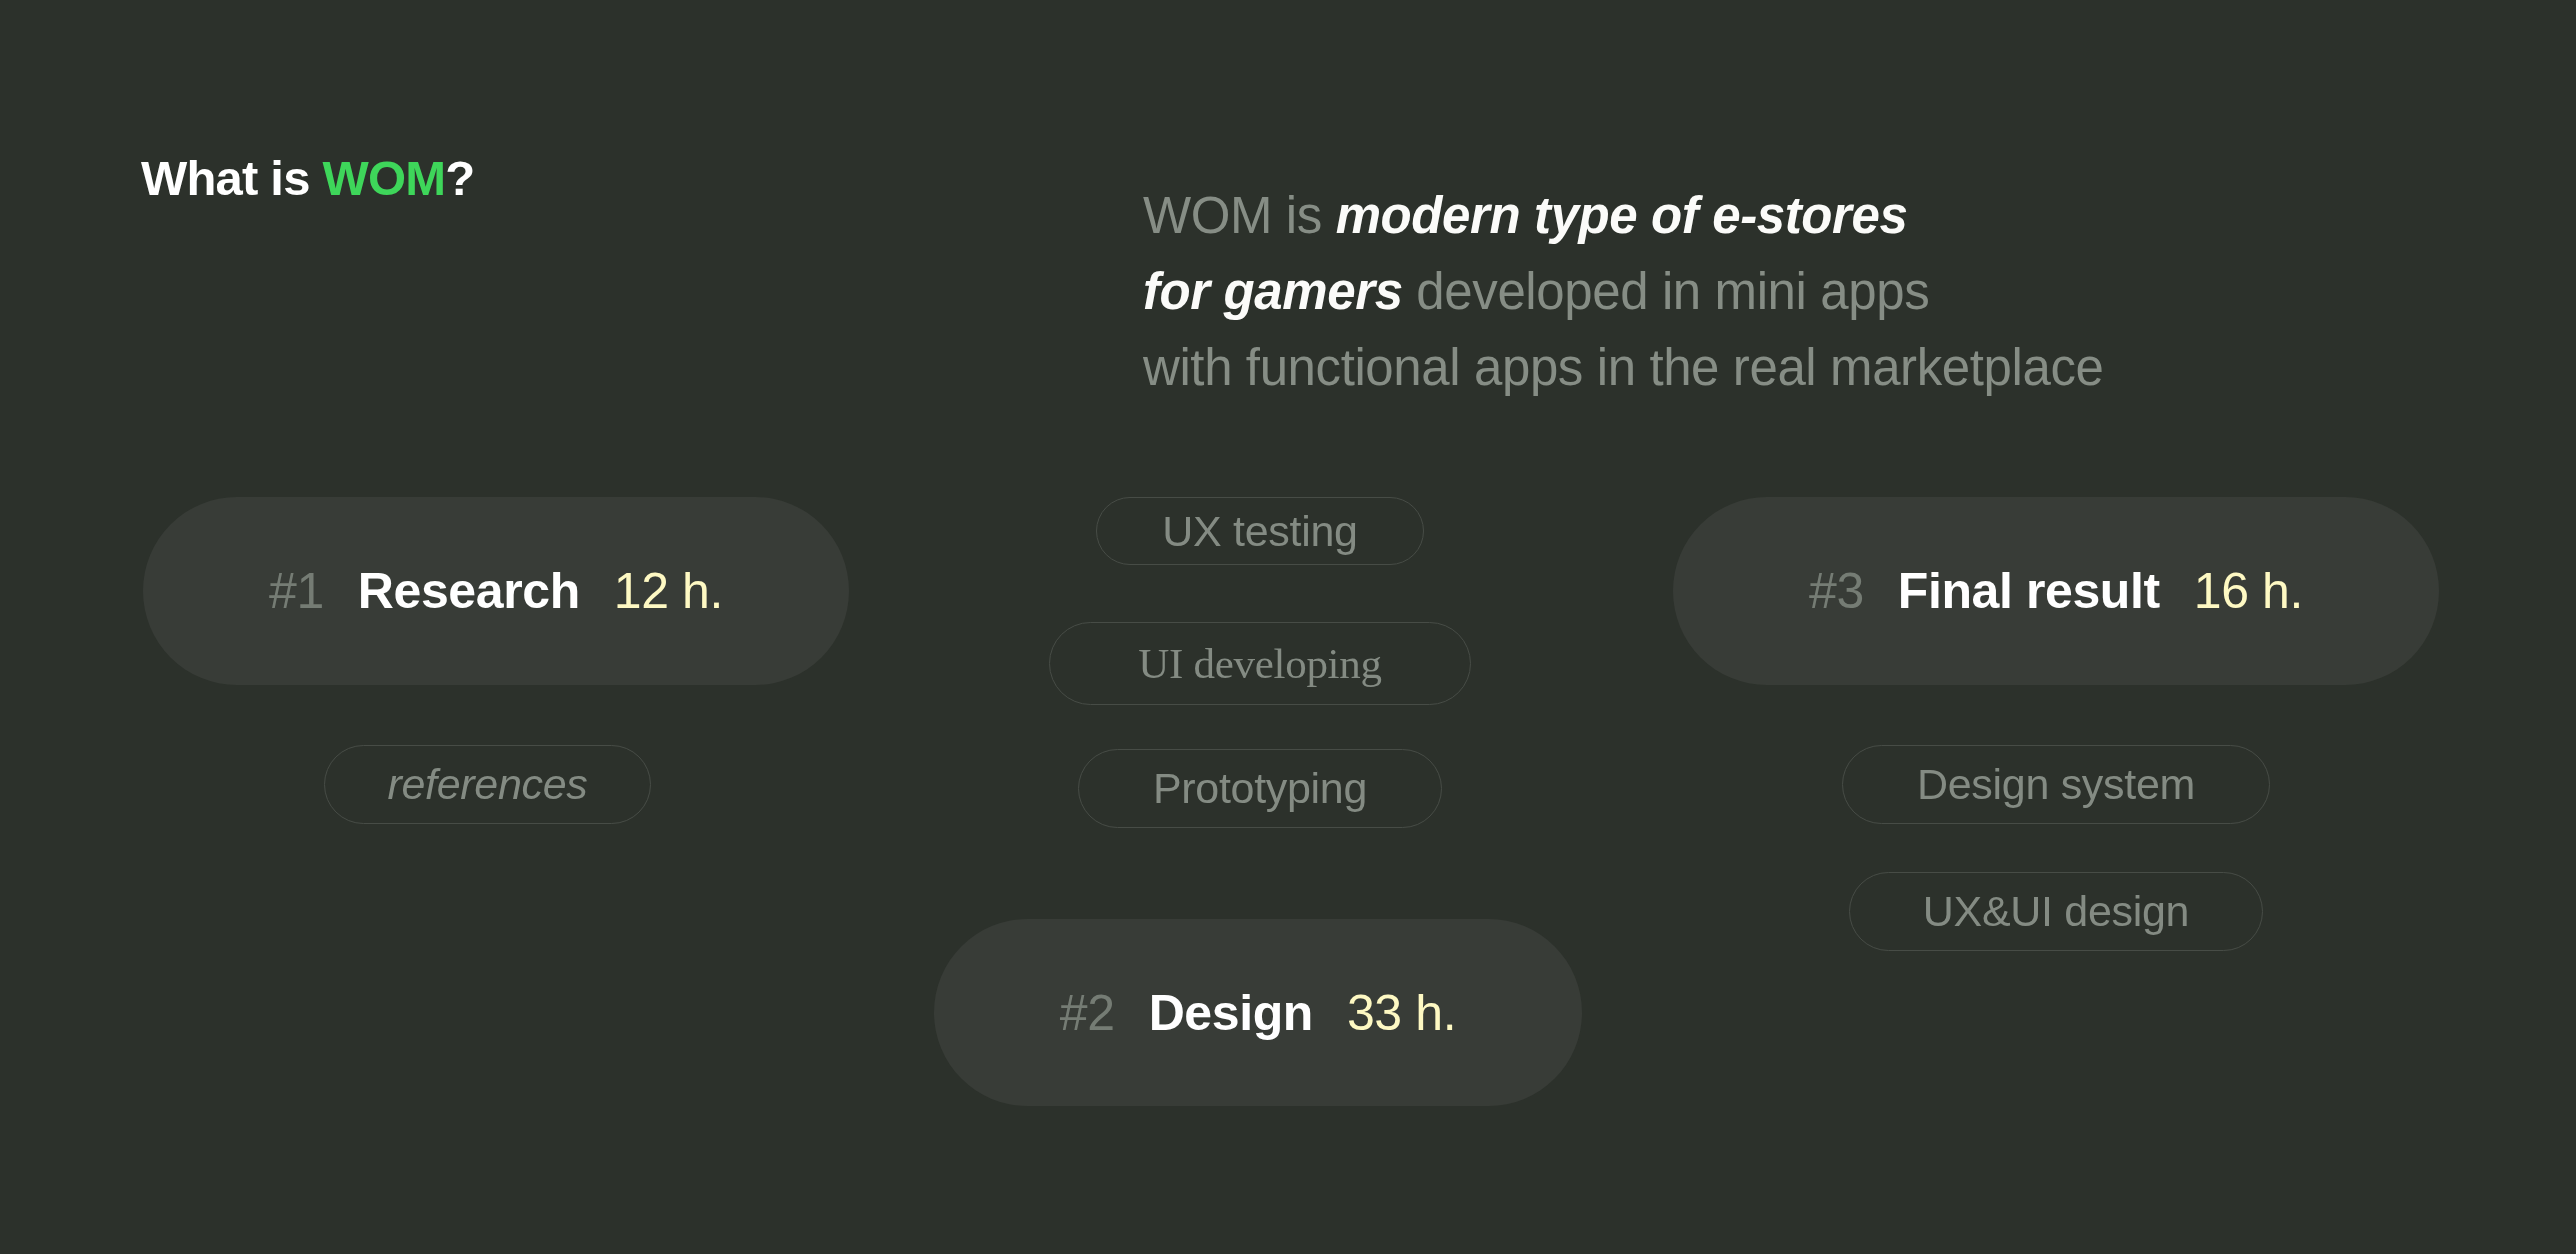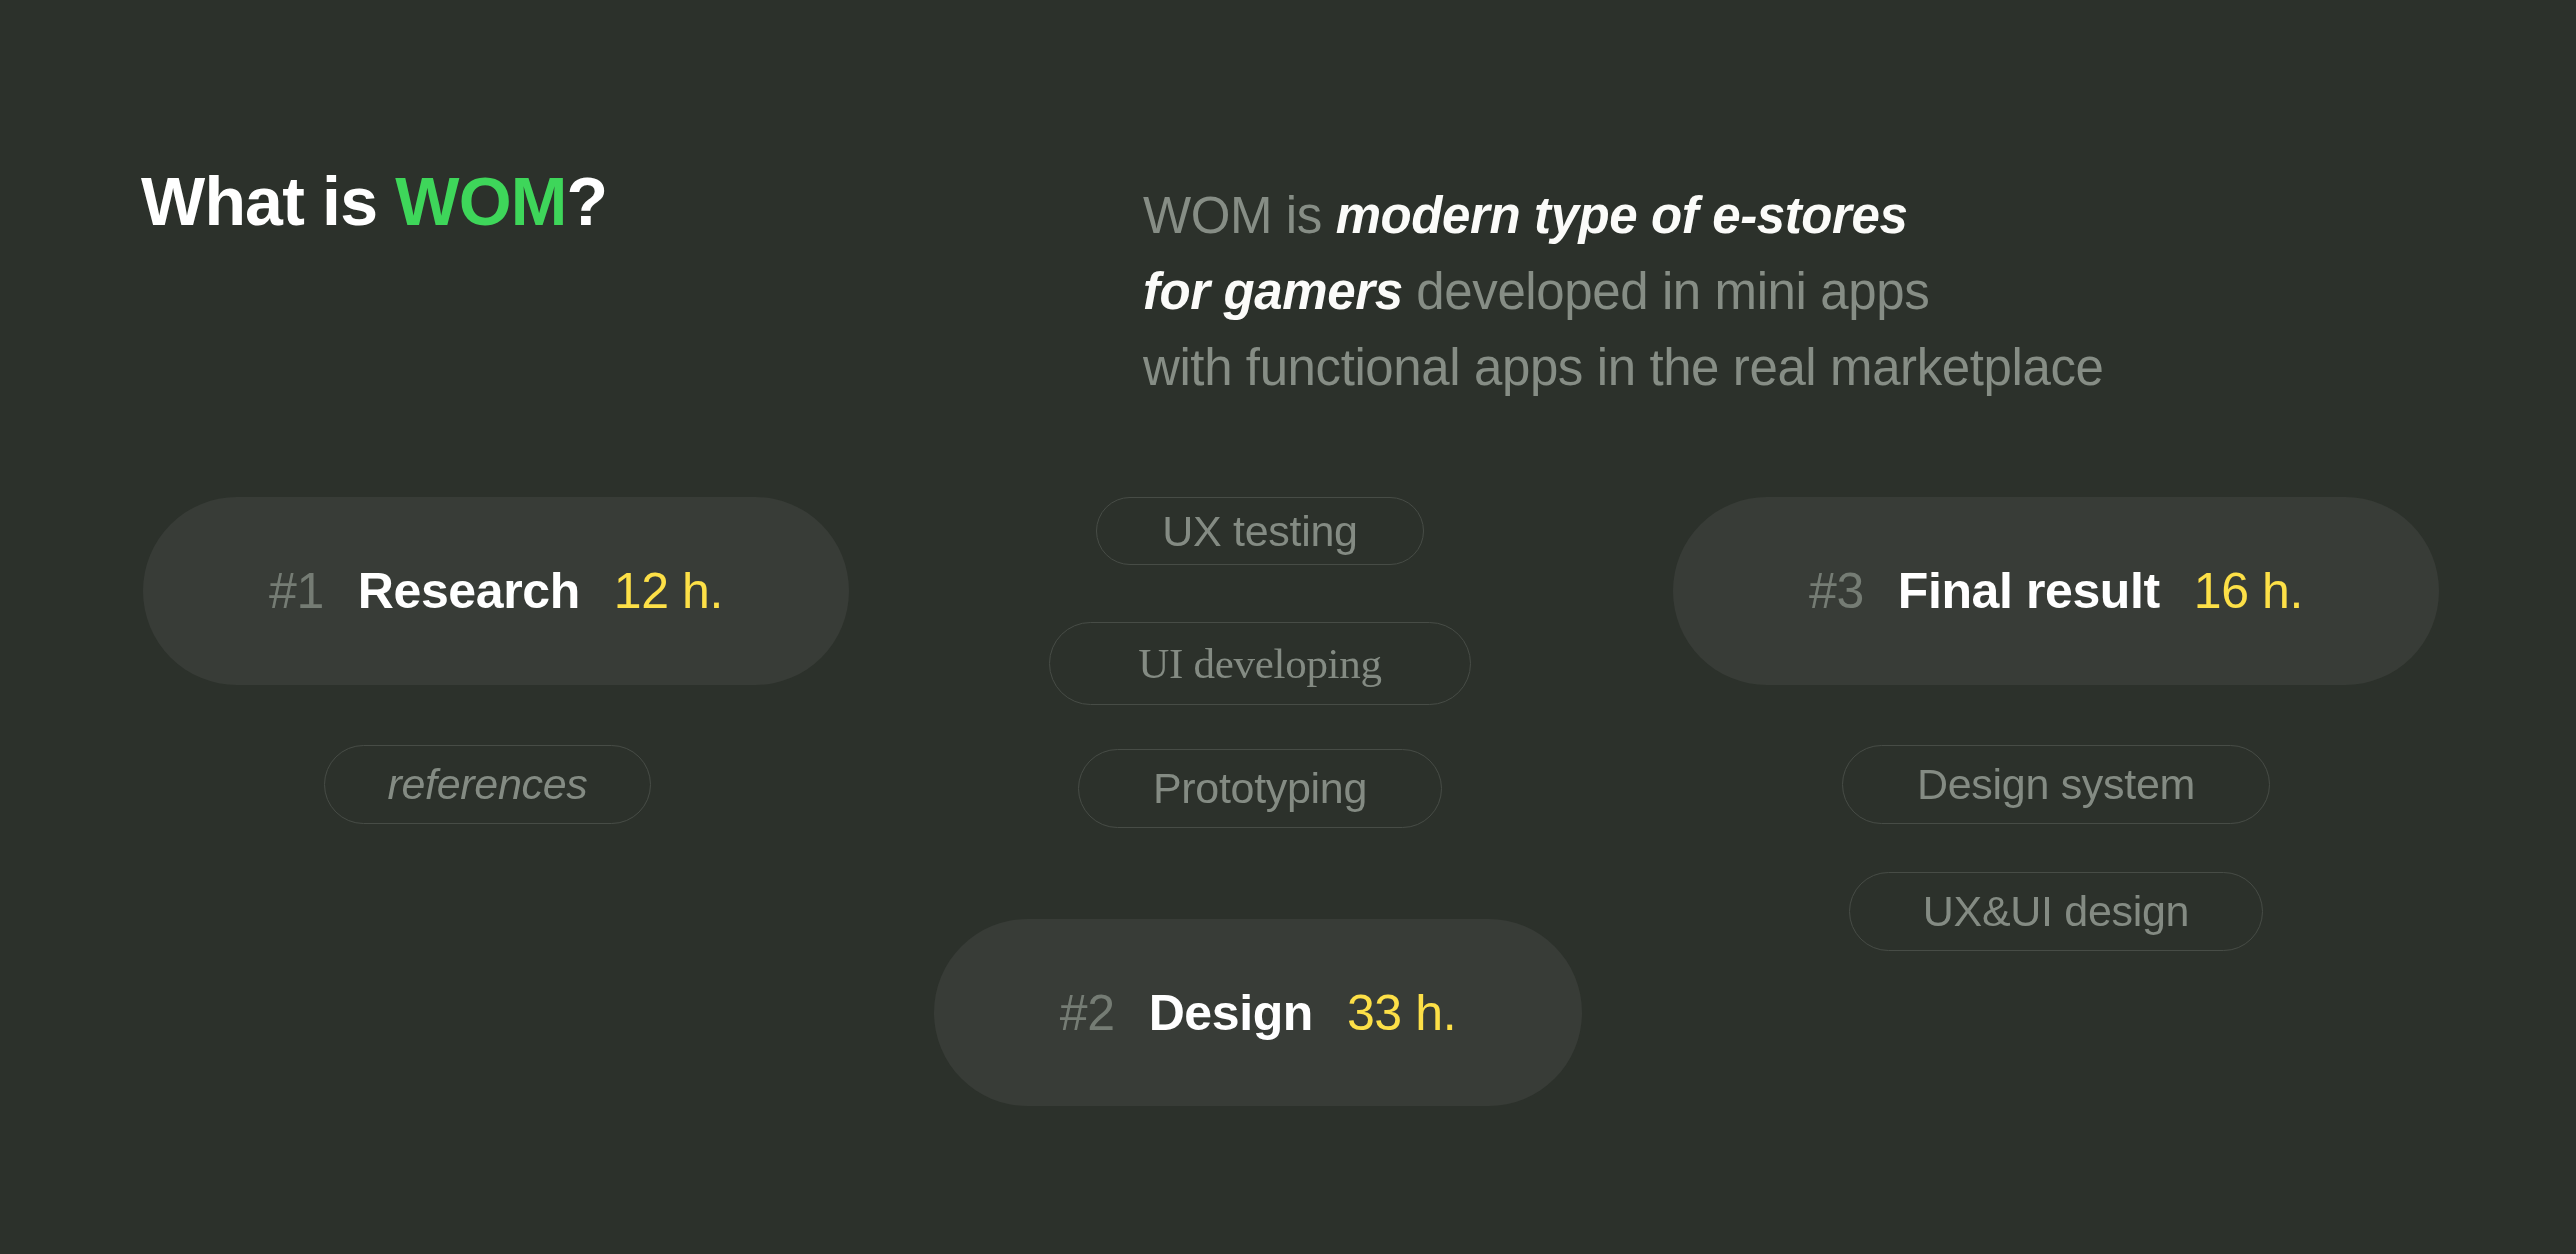--- a/index.html
+++ b/index.html
@@ -22,21 +22,21 @@
     top: 0;
     left: 0;
     width: 2576px;
     height: 419px;
   }
 
   #page-title {
     position: absolute;
     left: 141px;
     top: 121px;
-    font-size: 68px;
+    font-size: 49px;
     font-weight: 700;
     letter-spacing: -0.8px;
     color: #ffffff;
     white-space: nowrap;
     line-height: 1;
   }
   #page-title .accent {
     color: #3ed65a;
   }
 
@@ -74,21 +74,21 @@
     letter-spacing: -0.4px;
   }
   .stage-name {
     color: #ffffff;
     font-size: 50px;
     font-weight: 700;
     letter-spacing: -0.4px;
     margin-left: 34px;
   }
   .stage-hours {
-    color: #fde047;
+    color: #fef9c3;
     font-size: 50px;
     font-weight: 400;
     letter-spacing: -0.4px;
     margin-left: 34px;
   }
 
   
   .tag-pill {
     position: absolute;
     border: 1.6px solid #474c46;

